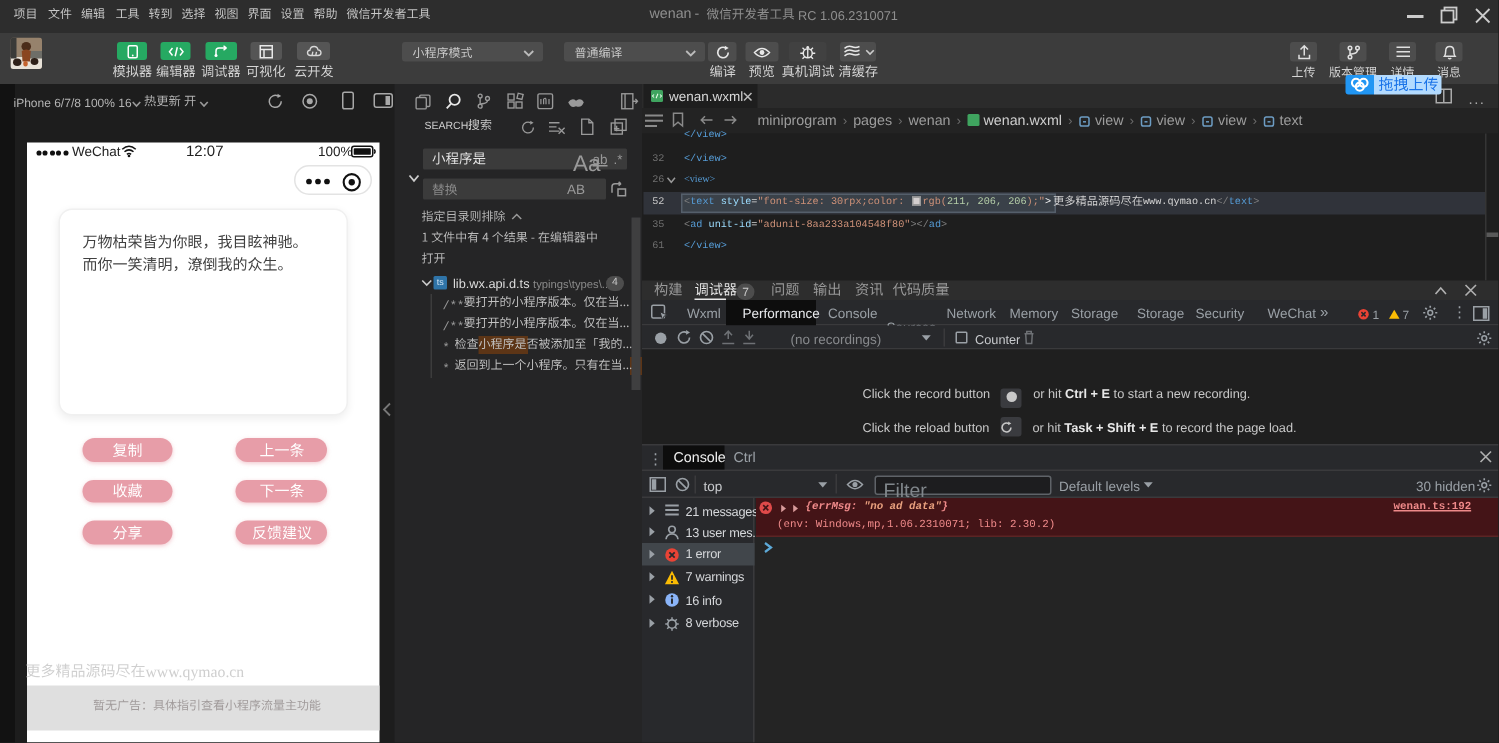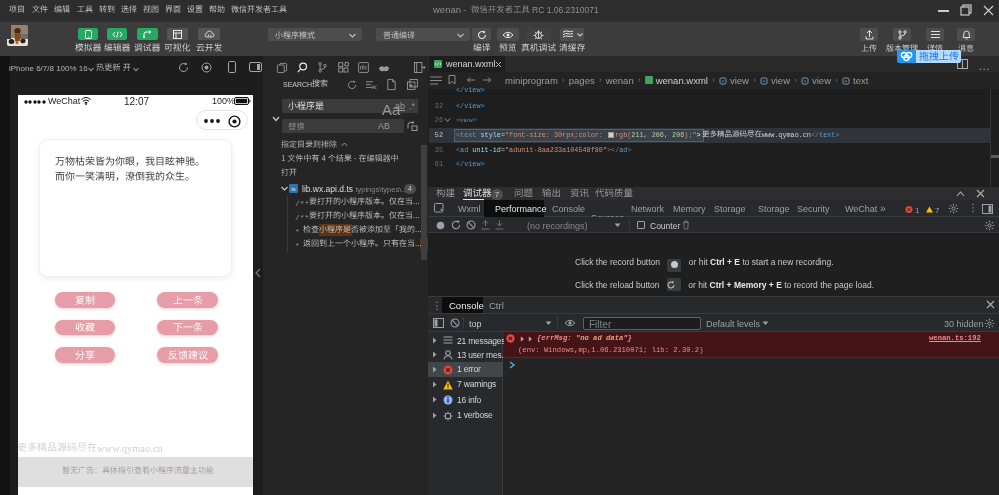--- a/index.html
+++ b/index.html
@@ -1279,21 +1279,21 @@
     <svg width="11" height="11" viewBox="0 0 11 11">
       <circle cx="5.5" cy="5.5" r="1.6" fill="none" stroke="#9aa0a6" stroke-width="1"></circle>
       <path d="M5.5 0.8 L5.5 2.2 M5.5 8.8 L5.5 10.2 M0.8 5.5 L2.2 5.5 M8.8 5.5 L10.2 5.5 M2.2 2.2 L3.2 3.2 M7.8 7.8 L8.8 8.8 M8.8 2.2 L7.8 3.2 M3.2 7.8 L2.2 8.8" stroke="#9aa0a6" stroke-width="1.1"></path>
     </svg>
   </div>
 <div class="a" style="left:428px;top:233px;width:571px;height:63px;background:#1f1f1f"></div>
 <div class="a" style="left:575px;top:257px;font-size:8.5px;color:#c8c8c8;white-space:nowrap">Click the record button <span style="display:inline-block;width:14px;height:13px;background:#3a3b3f;border-radius:2px;vertical-align:-3px;margin:0 5px;text-align:center;line-height:12px"><span style="display:inline-block;width:7px;height:7px;background:#c8c8c8;border-radius:50%"></span></span> or hit <b style="color:#e8e8e8">Ctrl + E</b> to start a new recording.</div>
 <div class="a" style="left:575px;top:278px;font-size:8.5px;color:#c8c8c8;white-space:nowrap">Click the reload button <span style="display:inline-block;width:14px;height:13px;background:#3a3b3f;border-radius:2px;vertical-align:-3px;margin:0 5px;text-align:center"><svg style="margin-top:2.5px" width="8" height="8" viewBox="0 0 10 10">
         <path d="M8.7 5 A3.7 3.7 0 1 1 6.9 1.8" stroke="#c8c8c8" stroke-width="1.3" fill="none"></path>
         <path d="M6.4 0 L9 1.6 L6.4 3.2 Z" fill="#c8c8c8"></path>
-      </svg></span> or hit <b style="color:#e8e8e8">Ctrl + Memory + E</b> to record the page load.</div>
+      </svg></span> or hit <b style="color:#e8e8e8">Task + Shift + E</b> to record the page load.</div>
 <div class="a" style="left:428px;top:296px;width:571px;height:199px;background:#242424"></div>
 <div class="a" style="left:428px;top:296px;width:571px;height:18px;background:#28292c;border-top:1px solid #3a3a3c;border-bottom:1px solid #3a3a3c"></div>
 <div class="a" style="left:432px;top:300px;font-size:10px;color:#9aa0a6">⋮</div>
 <div class="a" style="left:442px;top:297px;width:41px;height:16px;background:#0d0d0d"></div>
 <div class="a" style="left:449px;top:300px;font-size:9.5px;color:#f0f0f0">Console</div>
 <div class="a" style="left:489px;top:300px;font-size:9.5px;color:#9aa0a6">Ctrl</div>
 <div class="a" style="left:986px;top:300px">
     <svg width="9" height="9" viewBox="0 0 9 9">
       <path d="M1 1 L8 8 M8 1 L1 8" stroke="#b0b0b0" stroke-width="1.1"></path>
     </svg>
@@ -1319,21 +1319,21 @@
     </svg>
   </div>
 <div class="a" style="left:557px;top:316px;width:1px;height:13px;background:#3a3a3c"></div>
 <div class="a" style="left:564px;top:319px">
     <svg width="12" height="8" viewBox="0 0 12 8">
       <path d="M1 4 Q6 -1.5 11 4 Q6 9.5 1 4 Z" stroke="#9aa0a6" stroke-width="1" fill="none"></path>
       <circle cx="6" cy="4" r="1.7" fill="#9aa0a6"></circle>
     </svg>
   </div>
 <div class="a" style="left:583px;top:316.5px;width:118px;height:13px;border:1px solid #5f6368;border-radius:2px;background:#1d1d1f">
-    <div class="a" style="left:5px;top:1.5px;font-size:10px;color:#80868b">Filter</div>
+    <div class="a" style="left:5px;top:1.5px;font-size:13px;color:#80868b">Filter</div>
   </div>
 <div class="a" style="left:706px;top:318.5px;font-size:9px;color:#9aa0a6">Default levels</div>
 <div class="a" style="left:762px;top:321px">
     <svg width="7" height="5" viewBox="0 0 7 5">
       <path d="M0.5 0.5 L3.5 4 L6.5 0.5" fill="#9aa0a6"></path>
     </svg>
   </div>
 <div class="a" style="left:944px;top:318.5px;font-size:9px;color:#9aa0a6">30 hidden</div>
 <div class="a" style="left:984px;top:318px">
     <svg width="11" height="11" viewBox="0 0 11 11">
@@ -1408,21 +1408,21 @@
     <svg width="5" height="7" viewBox="0 0 5 7">
       <path d="M1 0.5 L4.5 3.5 L1 6.5 Z" fill="#9aa0a6"></path>
     </svg>
   </div>
 <div class="a" style="left:443px;top:410.5px">
     <svg width="10" height="10" viewBox="0 0 10 10">
       <circle cx="5" cy="5" r="2.8" fill="none" stroke="#9aa0a6" stroke-width="1.1"></circle>
       <path d="M5 0.5 L5 2.2 M5 7.8 L5 9.5 M0.5 5 L2.2 5 M7.8 5 L9.5 5 M1.8 1.8 L3 3 M7 7 L8.2 8.2 M8.2 1.8 L7 3 M3 7 L1.8 8.2" stroke="#9aa0a6" stroke-width="1"></path>
     </svg>
   </div>
-<div class="a" style="left:457px;top:410.0px;font-size:8.5px;color:#d5d7da;white-space:nowrap;width:48px;overflow:hidden;letter-spacing:-0.2px">1 verbose</div>
+<div class="a" style="left:457px;top:410.0px;font-size:8.5px;color:#d5d7da;white-space:nowrap;width:48px;overflow:hidden;letter-spacing:-0.2px">8 verbose</div>
 <div class="a" style="left:504px;top:332px;width:495px;height:26px;background:#441417;border-bottom:1px solid #5c2424"></div>
 <div class="a" style="left:506px;top:334px">
     <svg width="9" height="9" viewBox="0 0 9 9">
       <circle cx="4.5" cy="4.5" r="4.2" fill="#e04a4a"></circle>
       <path d="M2.8 2.8 L6.2 6.2 M6.2 2.8 L2.8 6.2" stroke="#441417" stroke-width="1.1"></path>
     </svg>
   </div>
 <div class="a" style="left:520px;top:335.5px">
     <svg width="4.5" height="6" viewBox="0 0 4.5 6">
       <path d="M0.8 0.5 L4 3 L0.8 5.5 Z" fill="#d89a9a"></path>

